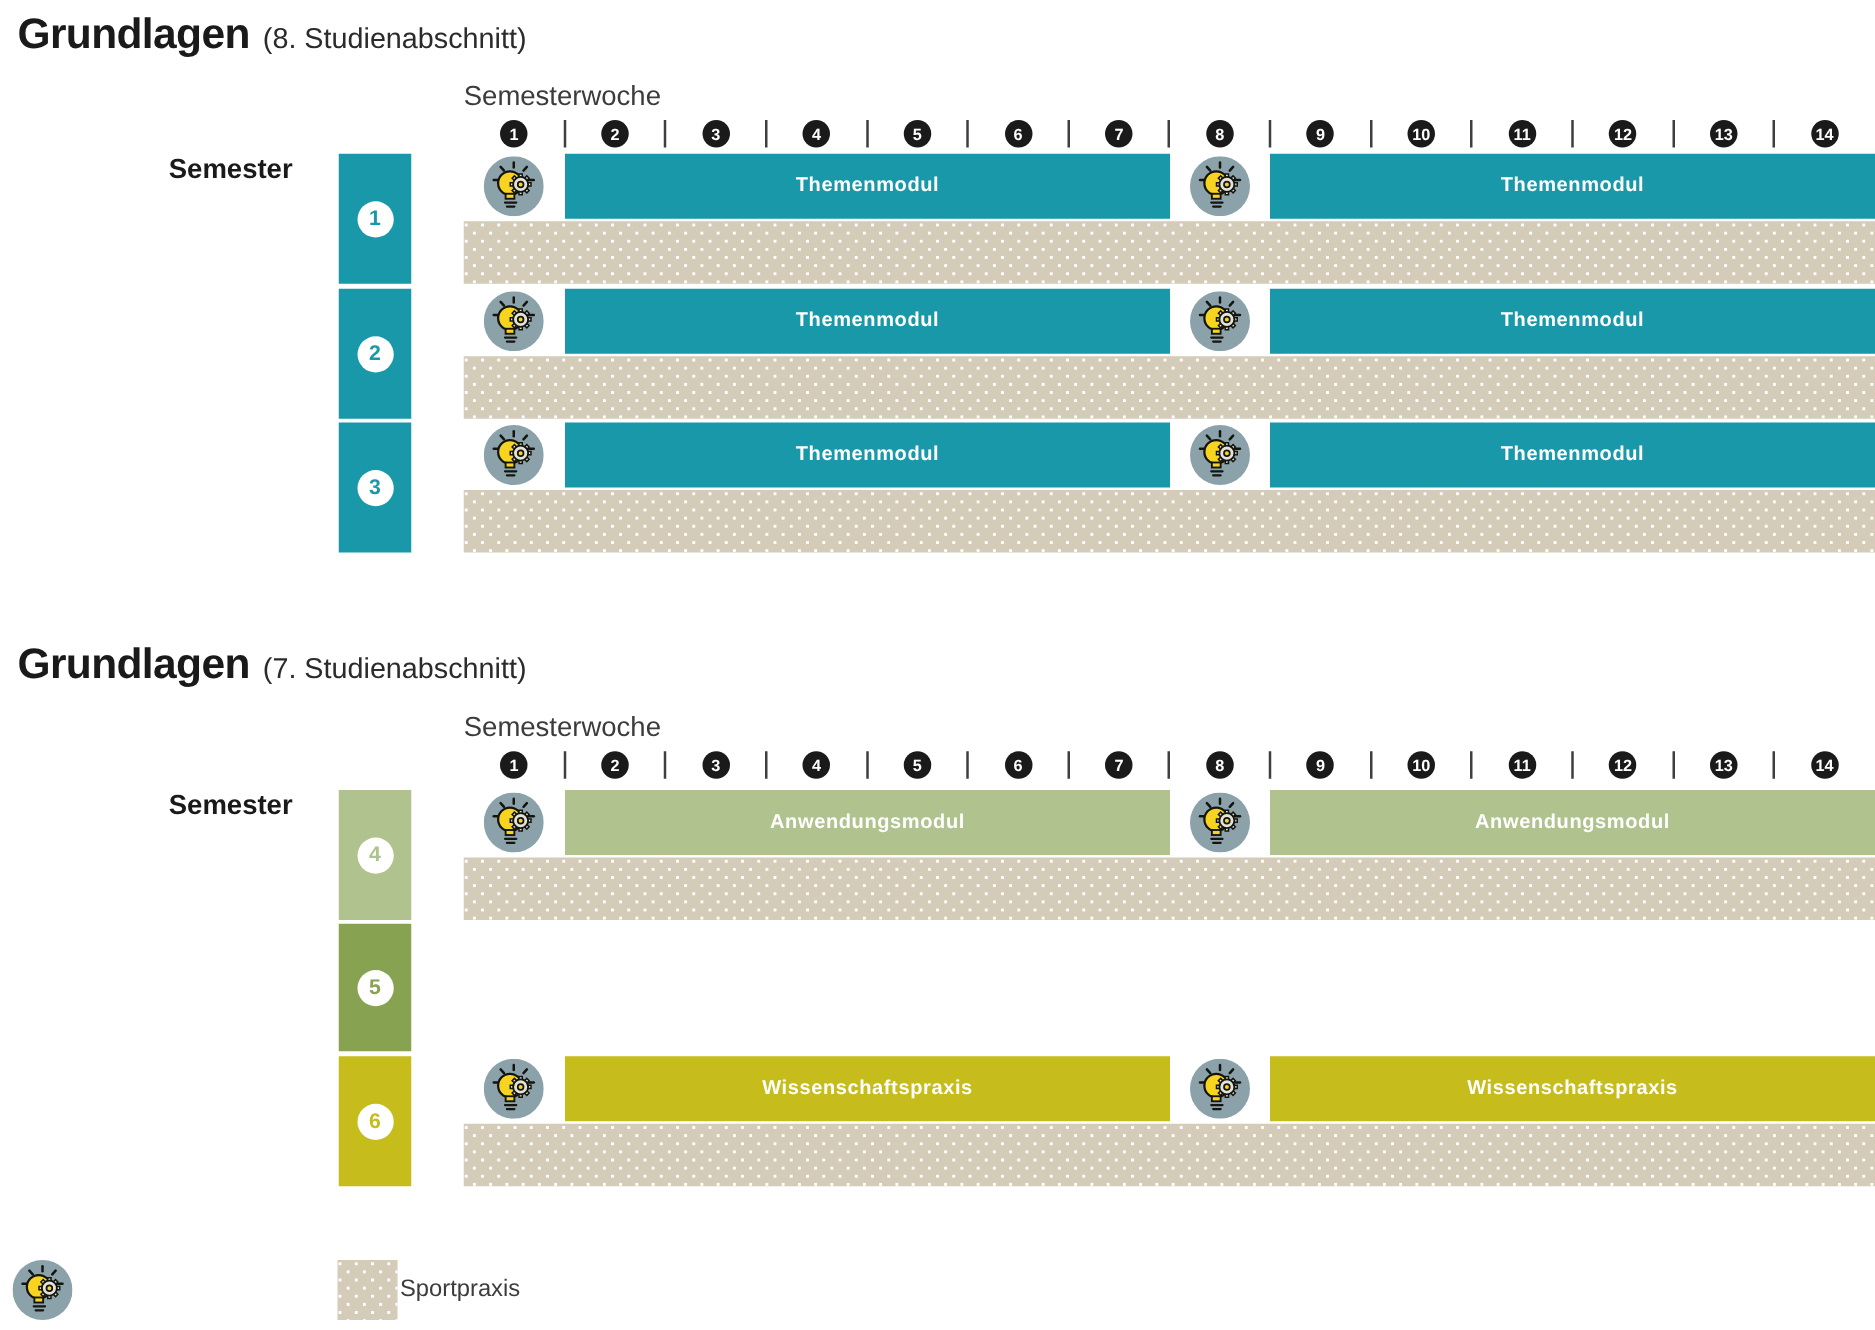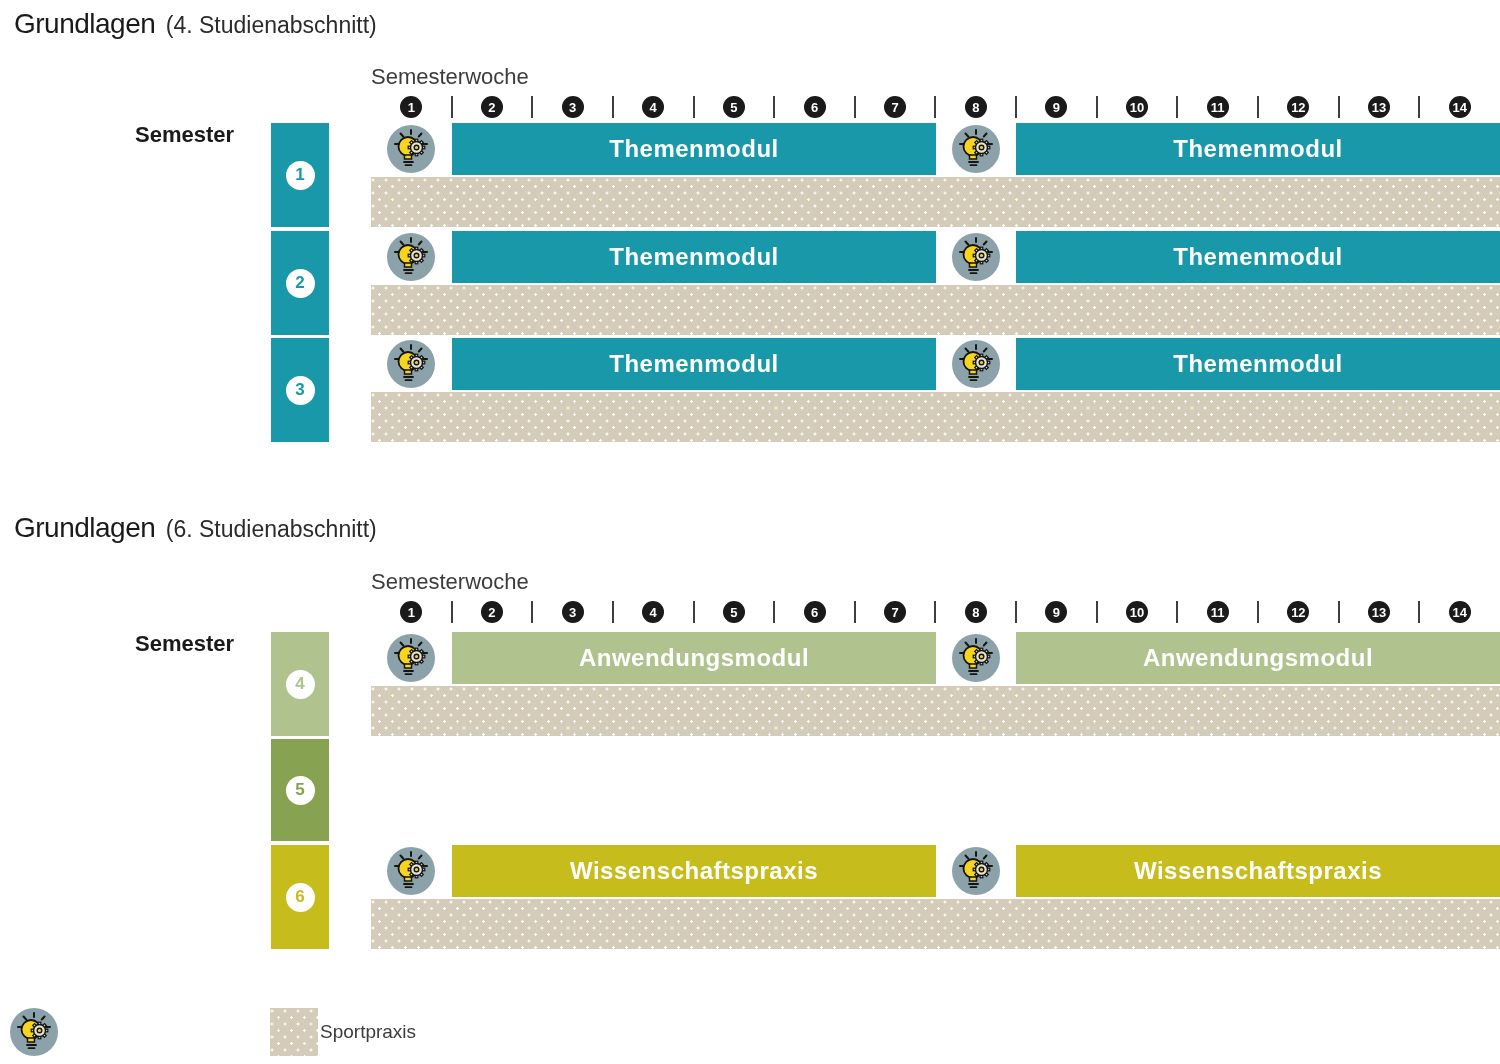--- a/index.html
+++ b/index.html
@@ -1,21 +1,21 @@
 <!DOCTYPE html>
 <html><head>
 <meta charset="utf-8">
 <style>
   html,body{margin:0;padding:0;background:#fff;}
   body{font-family:"Liberation Sans", sans-serif; color:#1a1a1a;}
   #canvas{position:relative;width:1500px;height:1064px;background:#fff;overflow:hidden;}
 
   
   .section-title{position:absolute;left:14px;white-space:nowrap;}
-  .section-title .main{font-size:28px;font-weight:normal;letter-spacing:-0.5px;}
+  .section-title .main{font-size:34px;font-weight:bold;letter-spacing:-0.5px;}
   .section-title .sub{font-size:23px;font-weight:normal;color:#2b2b2b;margin-left:6px;}
 
   .axis-caption{position:absolute;left:371px;font-size:22px;color:#3c3c3b;}
   .semester-caption{position:absolute;left:135px;font-size:22px;font-weight:bold;color:#1a1a1a;}
 
   
   .week-axis{position:absolute;left:371px;width:1129px;height:22px;display:flex;}
   .week-slot{flex:1 1 0;position:relative;display:flex;align-items:center;justify-content:center;}
   .week-circle{width:22px;height:22px;border-radius:50%;background:#1a1a1a;color:#fff;
     font-size:13px;font-weight:bold;display:flex;align-items:center;justify-content:center;}
@@ -24,21 +24,21 @@
   
   .sem-block{position:absolute;left:271px;width:58px;display:flex;align-items:center;justify-content:center;}
   .sem-circle{width:29px;height:29px;border-radius:50%;background:#fff;
     font-size:17px;font-weight:bold;display:flex;align-items:center;justify-content:center;}
 
   
   .bar{position:absolute;height:52px;display:flex;align-items:center;justify-content:center;}
   .bar-left{left:452px;width:484px;}
   .bar-right{left:1016px;width:484px;}
   .bar-full{left:371px;width:1129px;}
-  .bar-label{color:#fff;font-size:24px;font-weight:bold;letter-spacing:0.5px;}
+  .bar-label{color:#fff;font-size:16px;font-weight:bold;letter-spacing:0.5px;}
   .immersion{height:102px;}
   .immersion .bar-label{font-size:22px;}
 
   .dotted{background-color:#d4ccb8;
     background-image:radial-gradient(#fff 1.1px, rgba(255,255,255,0) 1.45px),
                      radial-gradient(#fff 1.1px, rgba(255,255,255,0) 1.45px);
     background-size:13px 13px;background-position:2px 3px,8.5px 9.5px;}
   .dotted-bar{position:absolute;left:371px;width:1129px;height:50px;}
 
   .ufw{position:absolute;width:48px;height:48px;}
@@ -78,21 +78,21 @@
     </g>
     <circle cx="29.5" cy="22.5" r="6" fill="#e3e3dc" stroke="#15150f" stroke-width="1.5"></circle>
     <circle cx="29.5" cy="22.5" r="2.3" fill="#f6d41f" stroke="#15150f" stroke-width="1.4"></circle>
   </symbol>
 </svg>
 
 <div id="canvas">
 
   <div class="section-title" style="top:8px">
     <span class="main">Grundlagen</span>
-    <span class="sub">(4. Studienabschnitt)</span>
+    <span class="sub">(8. Studienabschnitt)</span>
   </div>
 
   <div class="axis-caption" style="top:64px">Semesterwoche</div>
   <div class="week-axis" style="top:96px">
       <div class="week-slot">
         <span class="week-circle" style="background-color: rgb(26, 26, 26);">1</span>
         <span class="week-tick"></span>
       </div>
       <div class="week-slot">
         <span class="week-circle" style="background-color: rgb(26, 26, 26);">2</span>
@@ -195,21 +195,21 @@
   <svg class="ufw icon-w1" style="top:340px">
       <use href="#ufw-icon"></use>
     </svg>
   <svg class="ufw icon-w8" style="top:340px">
       <use href="#ufw-icon"></use>
     </svg>
   <div class="dotted dotted-bar" style="top: 392px; background-color: rgb(212, 204, 184);"></div>
 
   <div class="section-title" style="top:512px">
     <span class="main">Grundlagen</span>
-    <span class="sub">(6. Studienabschnitt)</span>
+    <span class="sub">(7. Studienabschnitt)</span>
   </div>
 
   <div class="axis-caption" style="top:569px">Semesterwoche</div>
   <div class="week-axis" style="top:601px">
       <div class="week-slot">
         <span class="week-circle" style="background-color: rgb(26, 26, 26);">1</span>
         <span class="week-tick"></span>
       </div>
       <div class="week-slot">
         <span class="week-circle" style="background-color: rgb(26, 26, 26);">2</span>

